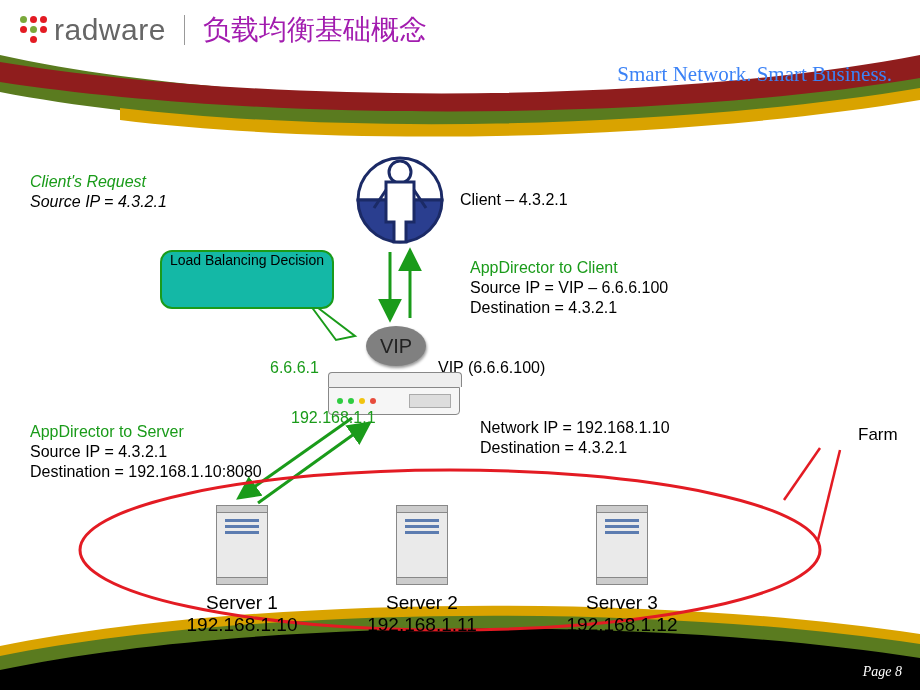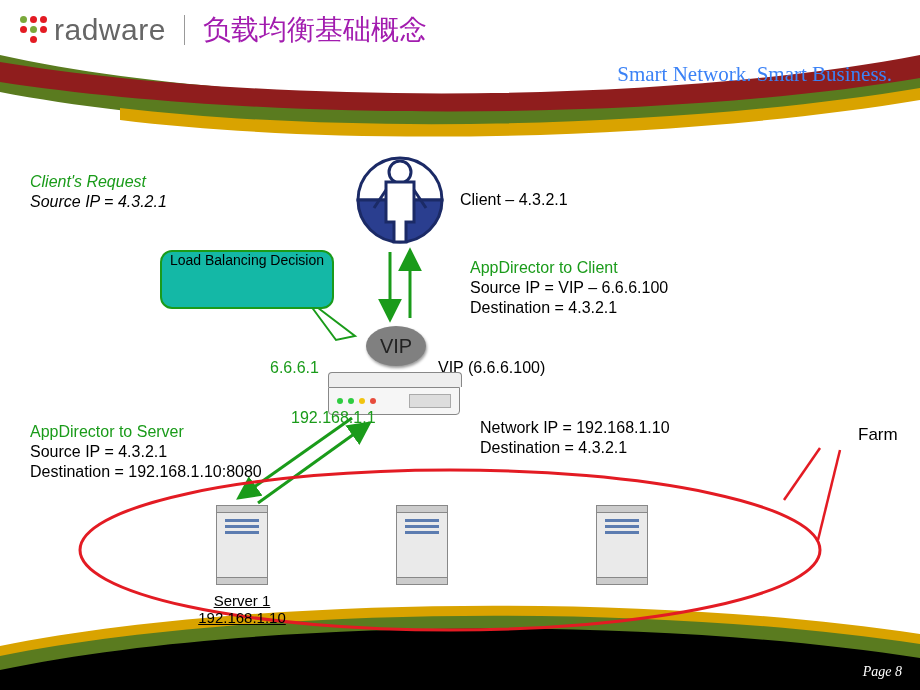--- a/index.html
+++ b/index.html
@@ -113,23 +113,22 @@
   }
   .server .top { height:6px; background:#ccc; border:1px solid #888; border-bottom:none;}
   .server .body {
     flex:1; background:#eaeaea; border:1px solid #888;
     display:flex; flex-direction:column; align-items:center; padding-top:6px; gap:3px;
   }
   .server .line{ width:34px; height:3px; background:#5c7cb0;}
   .server .base{ height:6px; background:#ccc; border:1px solid #888; border-top:none;}
 
   .server-label {
-    position:absolute; text-align:center; font-size:15px; color:#000;
+    position:absolute; text-align:center; font-size:19px; color:#000;
     width:140px;
-    text-decoration:underline;
   }
 
   .farm-label {
     position:absolute; left: 810px; top: 425px; font-size:17px; color:#000;margin-left:48px;
   }
 
   .page {
     position:absolute; right:18px; bottom:10px;
     color:#fff; font-size:14px; font-style:italic;
     font-family:"Times New Roman",serif; z-index:20;
@@ -265,27 +264,35 @@
 
   <div class="server" style="left:396px; top:505px;">
     <div class="top"></div>
       <div class="body">
         <div class="line"></div>
         <div class="line"></div>
         <div class="line"></div>
       </div>
       <div class="base"></div>
   </div>
+  <div class="server-label" style="left:352px; top:592px;">
+    <div>Server 2</div>
+    <div>192.168.1.11</div>
+  </div>
 
   <div class="server" style="left:596px; top:505px;">
     <div class="top"></div>
       <div class="body">
         <div class="line"></div>
         <div class="line"></div>
         <div class="line"></div>
       </div>
       <div class="base"></div>
+  </div>
+  <div class="server-label" style="left:552px; top:592px;">
+    <div>Server 3</div>
+    <div>192.168.1.12</div>
   </div>
 
   <div class="farm-label">Farm</div>
 
   <div class="page">Page 8</div>
 </div>
 
 </body></html>

